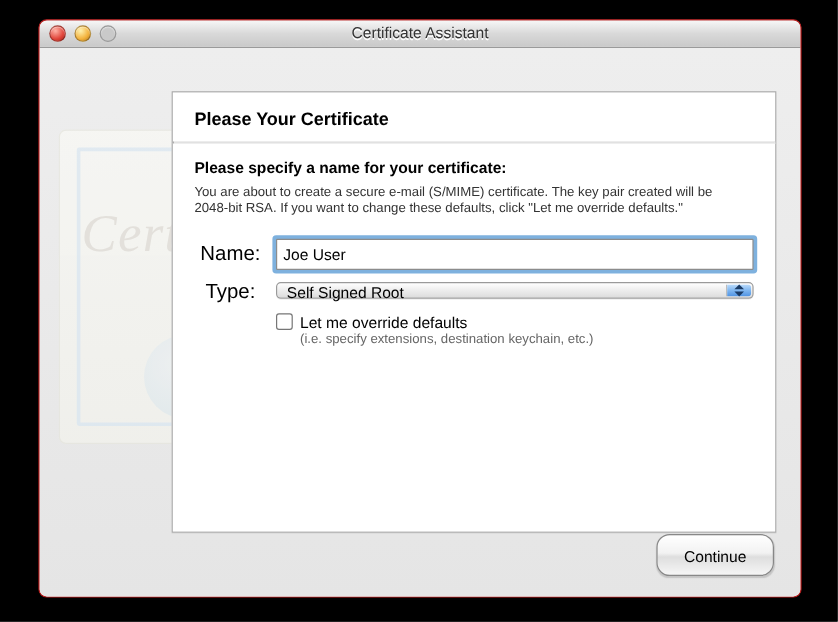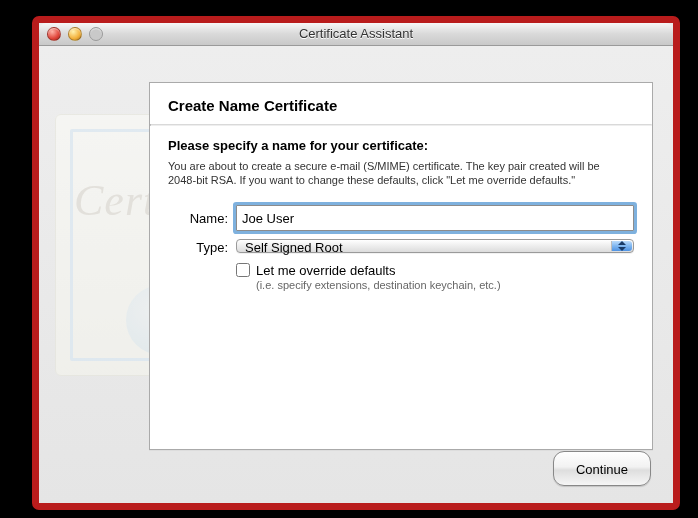--- a/index.html
+++ b/index.html
@@ -15,21 +15,21 @@
   }
 
   
   .window {
     position: absolute;
     left: 32px;
     top: 16px;
     width: 634px;
     height: 480px;
     background: #ececec;
-    border: 7px solid #b91c1c;
+    border: 1px solid #b91c1c;
     border-radius: 7px;
     box-shadow: 0 10px 30px rgba(0,0,0,0.6), 0 0 0 1px rgba(0,0,0,0.15);
     overflow: hidden;
   }
 
   .titlebar {
     height: 22px;
     background: linear-gradient(#f7f7f7, #d9d9d9 50%, #c9c9c9);
     border-bottom: 1px solid #9a9a9a;
     position: relative;
@@ -151,23 +151,23 @@
     margin-bottom: 18px;
   }
 
   .formrow {
     display: flex;
     align-items: center;
     margin-bottom: 8px;
   }
   .formrow .lbl {
     width: 60px;
-    text-align: right;
+    text-align: center;
     margin-right: 8px;
-    font-size: 13px;
+    font-size: 17px;
   }
 
   input.name-input {
     flex: 1;
     height: 22px;
     padding: 1px 5px;
     font-size: 13px;
     border: 1px solid #8c8c8c;
     background: #fff;
     outline: none;
@@ -287,21 +287,21 @@
 
   <div class="body">
 
     <div class="bgcert">
       <div class="bgcert-inner"></div>
       <div class="bgcert-script">Certif</div>
       <div class="bgcert-seal"></div>
     </div>
 
     <div class="panel">
-      <h1>Create Name Certificate</h1>
+      <h1>Please Your Certificate</h1>
       <hr class="rule">
       <div class="content">
         <div class="instr">Please specify a name for your certificate:</div>
         <div class="desc">You are about to create a secure e-mail (S/MIME) certificate. The key pair created will be 2048-bit RSA. If you want to change these defaults, click "Let me override defaults."</div>
 
         <div class="formrow">
           <div class="lbl">Name:</div>
           <input class="name-input" type="text" value="Joe User" style="">
         </div>
 

